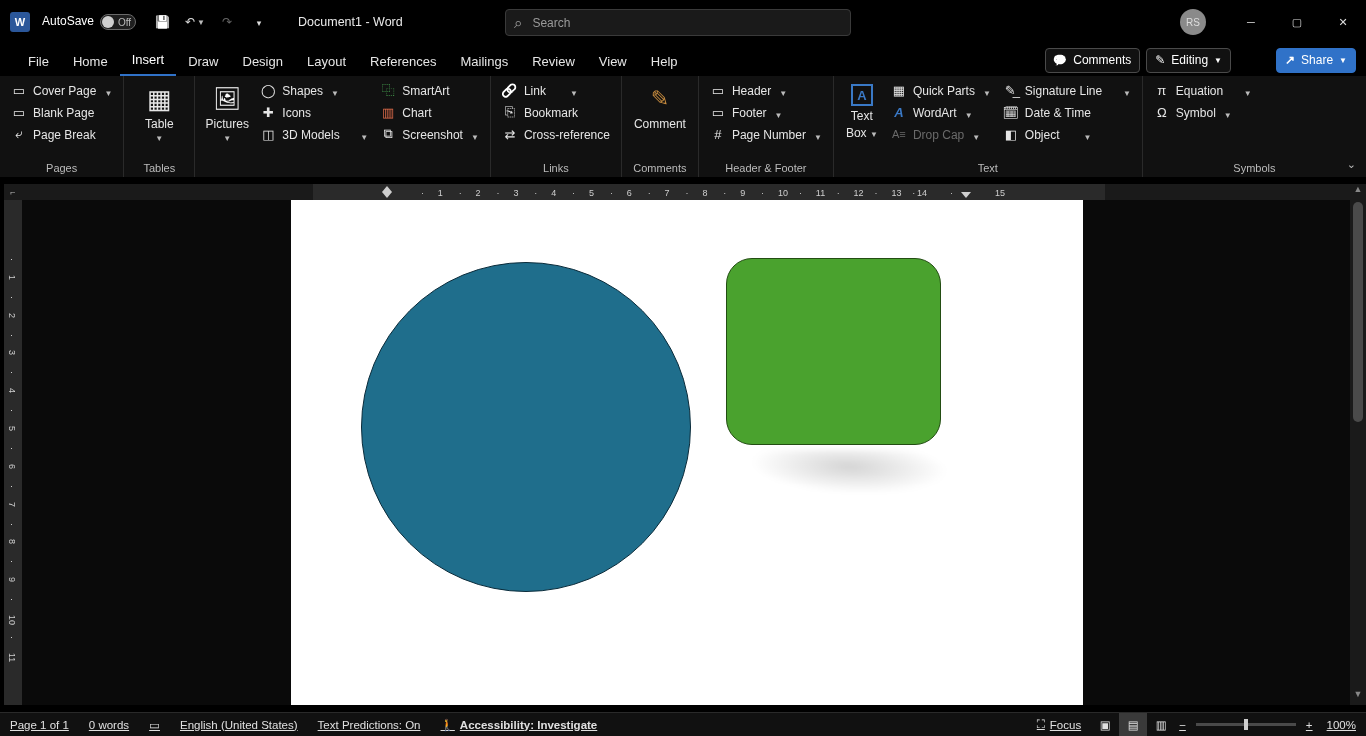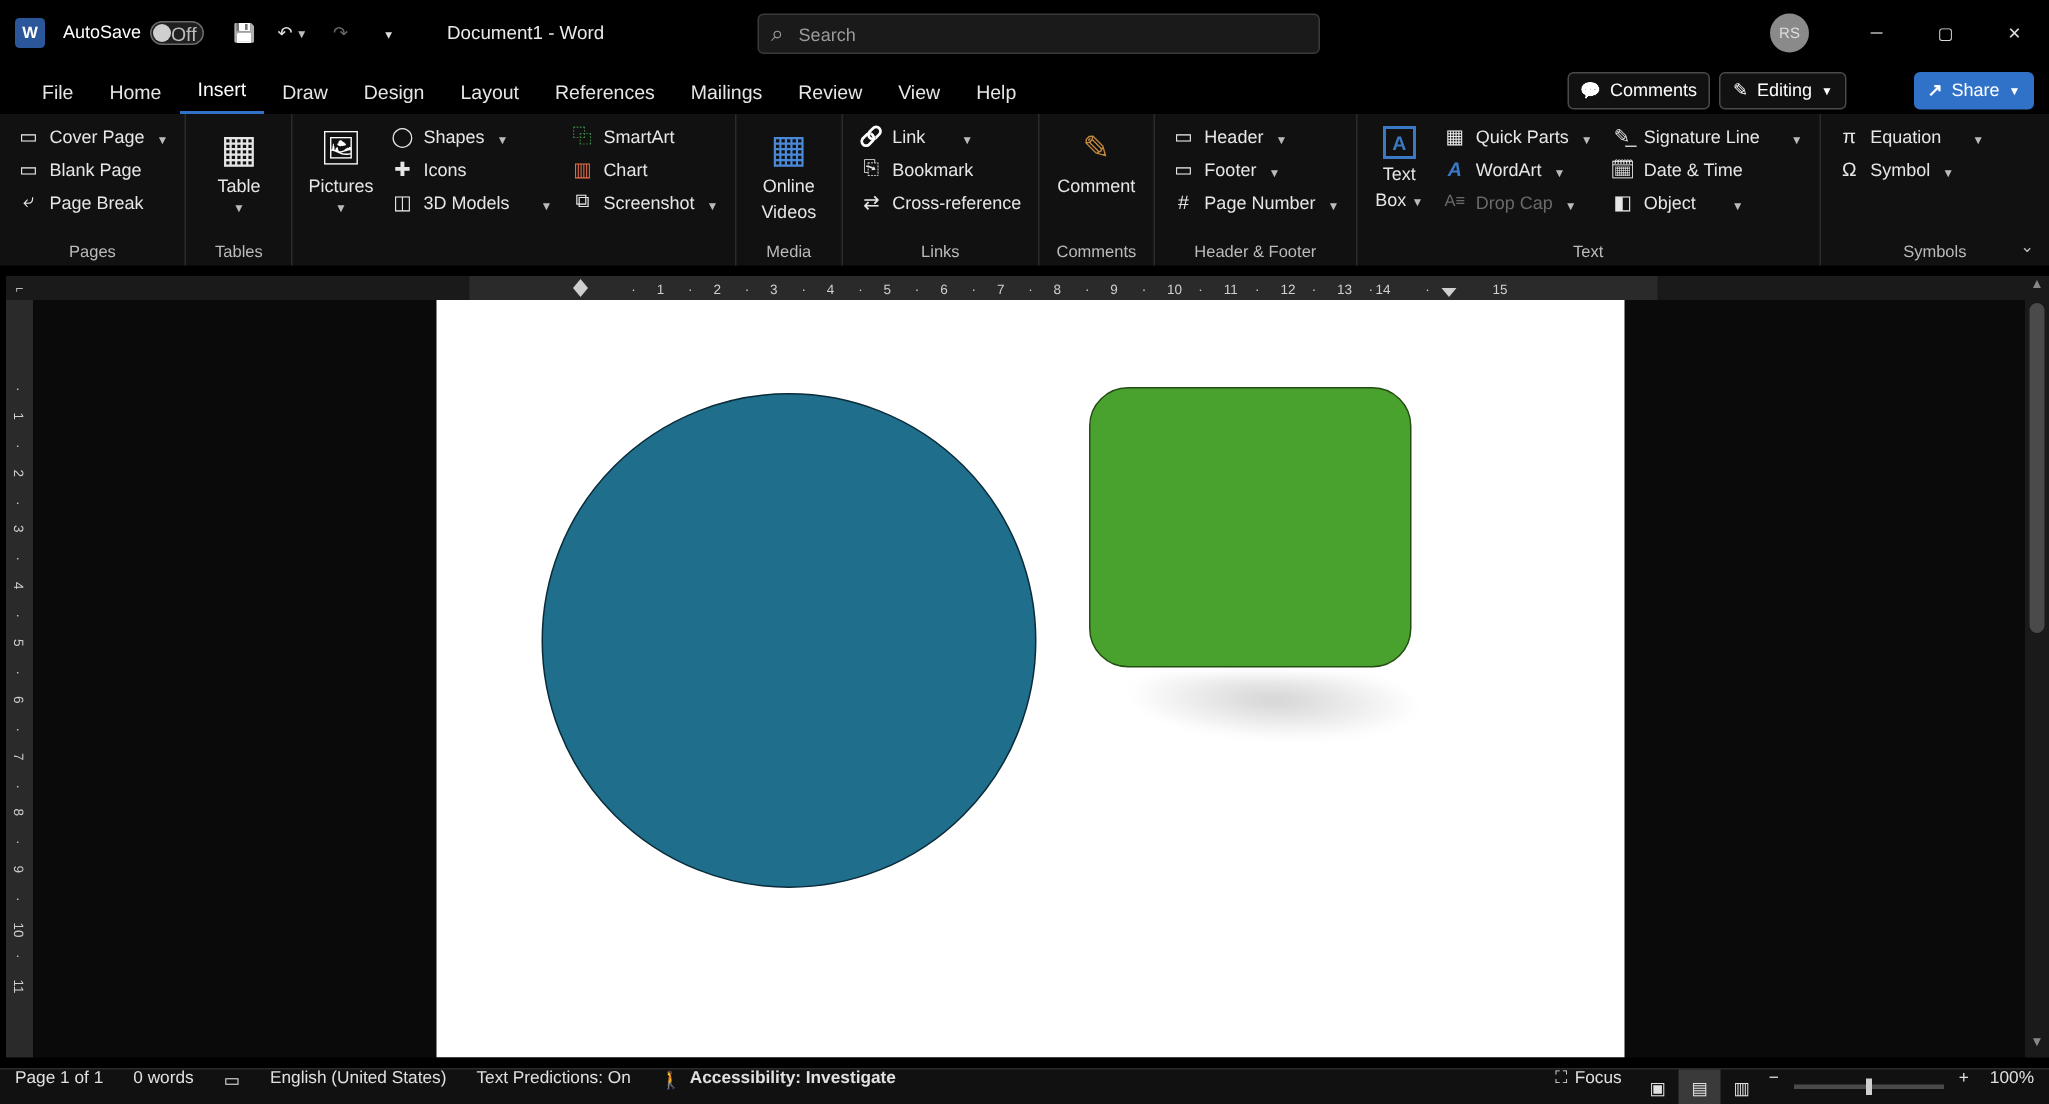--- a/index.html
+++ b/index.html
@@ -4,27 +4,27 @@
 <style>
   * { margin:0; padding:0; box-sizing:border-box; font-family:"Segoe UI",Arial,sans-serif; user-select:none; }
   body { background:#000; width:1366px; height:736px; overflow:hidden; position:relative; color:#fff; font-size:12px; }
 
   
   .titlebar { height:44px; display:flex; align-items:center; background:#000; }
   .word-icon { width:20px; height:20px; margin-left:10px; border-radius:3px; background:#2b579a; display:flex; align-items:center; justify-content:center; font-size:11px; font-weight:bold; color:#fff; }
   .autosave { display:flex; margin-left:12px; font-size:12px; }
   .toggle { width:36px; height:16px; border:1px solid #6a6a6a; border-radius:8px; margin-left:6px; display:flex; align-items:center; background:#1f1f1f; position:relative; }
   .toggle-knob { width:12px; height:12px; border-radius:50%; background:#cfcfcf; position:absolute; left:1px; }
-  .toggle-label { position:absolute; right:4px; font-size:13px; color:#bbb; }
+  .toggle-label { position:absolute; right:4px; font-size:10px; color:#bbb; }
   .qat { display:flex; align-items:center; margin-left:14px; gap:6px; }
   .qat .btn { width:26px; height:26px; display:flex; align-items:center; justify-content:center; color:#ddd; }
   .qat .combo { display:flex; align-items:center; }
   .qat .drop { font-size:8px; margin-left:2px; color:#bbb; }
   .doc-title { margin-left:26px; font-size:12.5px; color:#eaeaea; }
-  .searchbox { position:absolute; left:505px; top:9px; width:375px; height:27px; background:#1a1a1a; border:1px solid #3a3a3a; border-radius:4px; display:flex; align-items:center; padding:0 8px; color:#9a9a9a;text-align:center; }
+  .searchbox { position:absolute; left:505px; top:9px; width:346px; height:27px; background:#1a1a1a; border:1px solid #3a3a3a; border-radius:4px; display:flex; align-items:center; padding:0 8px; color:#9a9a9a;text-align:center; }
   .searchbox span.icon { margin-right:10px; font-size:13px; }
   .winbtns { position:absolute; right:0; top:0; height:44px; display:flex; align-items:center; }
   .avatar { width:26px; height:26px; border-radius:50%; background:#8a8a8a; display:flex; align-items:center; justify-content:center; font-size:10px; color:#ddd; margin-right:22px; }
   .winbtn { width:46px; height:44px; display:flex; align-items:center; justify-content:center; color:#ddd; font-size:11px; }
 
   
   .tabs { height:32px; display:flex; align-items:flex-end; padding-left:16px; gap:0; background:#000; position:relative; }
   .tab { padding:6px 12px 7px; font-size:13px; color:#e6e6e6; cursor:default; }
   .tab.active { color:#fff; border-bottom:2px solid #3072c8; }
   .tab-right { position:absolute; right:10px; top:0; height:32px; display:flex; align-items:center; gap:6px; }
@@ -81,21 +81,21 @@
   .page { position:absolute; left:269px; top:0; width:792px; height:100%; background:#fff; }
   .shape-circle { position:absolute; left:70px; top:62px; width:330px; height:330px; border-radius:50%; background:#1f6e8c; border:1px solid #0a2b3a; }
   .shape-rrect { position:absolute; left:435px; top:58px; width:215px; height:187px; border-radius:26px; background:#4aa22e; border:1px solid #234d13; }
   .shape-shadow { position:absolute; left:448px; top:250px; width:250px; height:42px; background:radial-gradient(ellipse 55% 90% at 45% 40%,rgba(0,0,0,0.17),rgba(0,0,0,0) 70%); transform:skewX(28deg); filter:blur(3px); }
   .scroll-v { position:absolute; right:0; top:184px; bottom:31px; width:16px; background:#1a1a1a; }
   .scroll-v .thumb { position:absolute; top:18px; left:3px; right:3px; height:220px; background:#4a4a4a; border-radius:5px; }
   .scroll-v .arr { position:absolute; left:0; right:0; height:16px; text-align:center; font-size:9px; color:#888; }
 
   
   .status { position:absolute; left:0; right:0; bottom:0; height:24px; background:#111; display:flex; align-items:center; font-size:11.5px; color:#e0e0e0; border-top:1px solid #2a2a2a; }
-  .status .seg { padding:0 10px; display:flex; gap:5px; height:100%; }
+  .status .seg { padding:0 10px; display:flex; align-items:center; gap:5px; height:100%;text-decoration:underline; }
   .status .spacer { flex:1; } 
   .status .ic-book::before{content:"▭";}
   .status .ic-focus::before{content:"⛶";}
   .viewbtn { width:28px; height:24px; display:flex; align-items:center; justify-content:center; }
   .viewbtn.active{ background:#3a3a3a; }
   .zoom-slider { width:100px; height:3px; background:#4a4a4a; position:relative; margin:0 6px; }
   .zoom-slider .knob { position:absolute; left:48px; top:-4px; width:4px; height:11px; background:#cfcfcf; }
 </style>
 </head>
 <body>
@@ -234,30 +234,20 @@
           </div>
         <div class="cmd">
             <span class="ic ic-screen"></span>
             <span>Screenshot</span>
             <span class="drop">▼</span>
           </div>
       </div>
     </div>
   </div>
 
-  <div class="group">
-    <div class="group-body">
-      <div class="bigcmd">
-          <span class="bigic ic-video"></span>
-          <span>Online</span>
-          <span>Videos</span>
-        </div>
-    </div>
-    <div class="group-label">Media</div>
-  </div>
 
   <div class="group">
     <div class="group-body">
         <div class="col">
       <div class="cmd"><span class="ic ic-link"></span><span>Link</span>&nbsp;&nbsp;&nbsp;<span class="drop">▼</span></div>
       <div class="cmd">
             <span class="ic ic-bm"></span>
             <span>Bookmark</span>
           </div>
       <div class="cmd">

